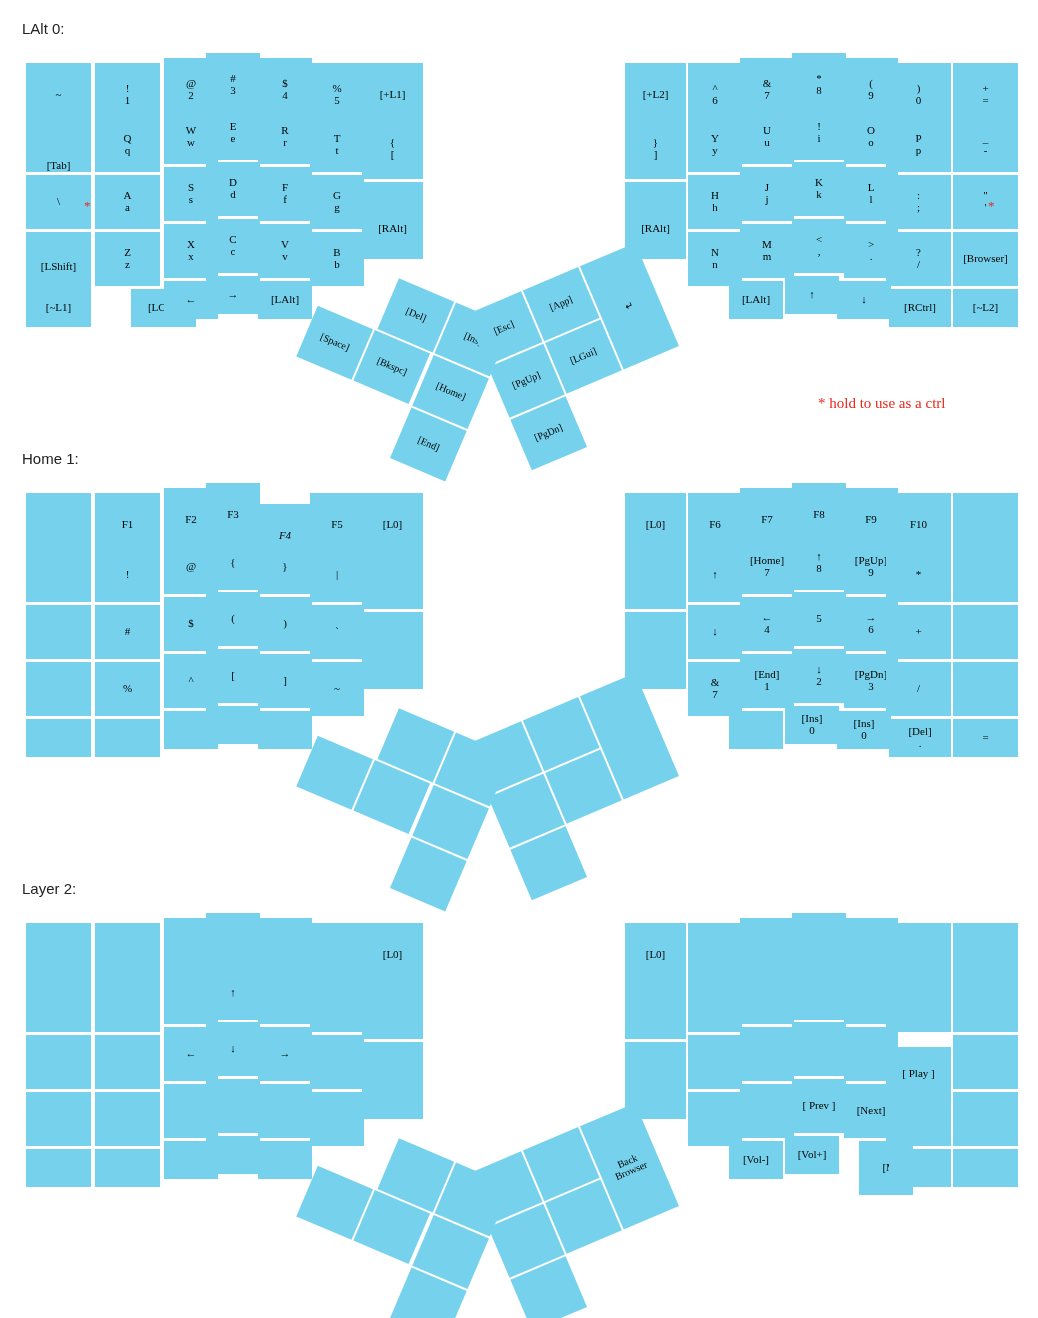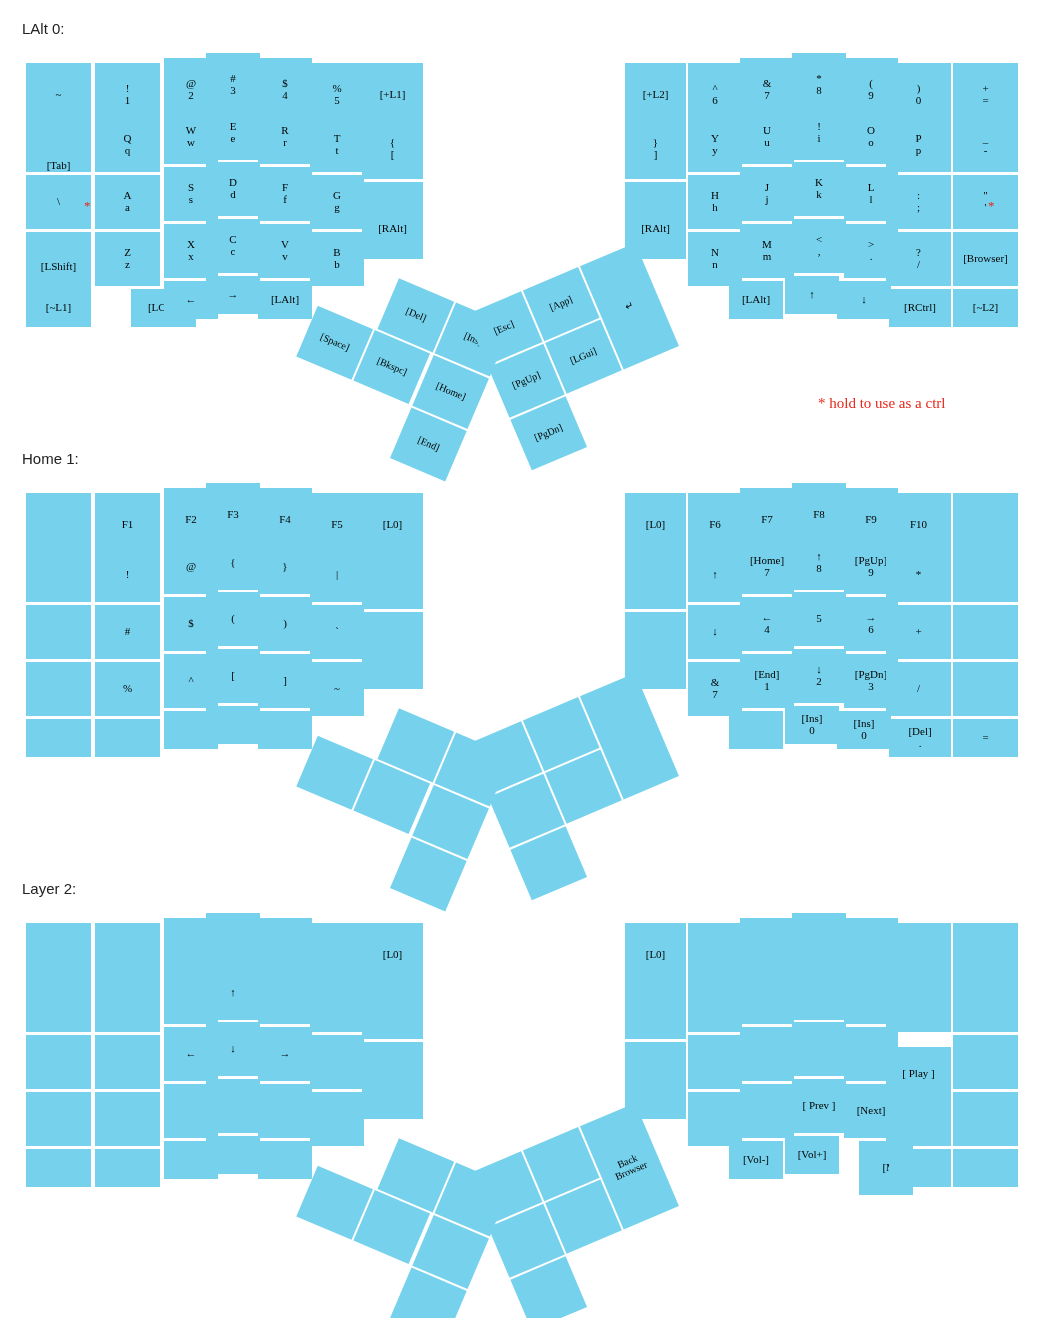--- a/index.html
+++ b/index.html
@@ -330,21 +330,21 @@
     </div>
   <div class="key" style="left:95px;top:493px;width:65px;height:63px;">
       <span>F1</span>
     </div>
   <div class="key" style="left:164px;top:488px;width:54px;height:63px;">
       <span>F2</span>
     </div>
   <div class="key" style="left:206px;top:483px;width:54px;height:63px;">
       <span>F3</span>
     </div>
-  <div class="key" style="left:258px;top:488px;width:54px;height:63px;">
+  <div class="key" style="left:258px;top:504px;width:54px;height:63px;font-style:italic;">
       <span>F4</span>
     </div>
   <div class="key" style="left:310px;top:493px;width:54px;height:63px;">
       <span>F5</span>
     </div>
   <div class="key" style="left:362px;top:493px;width:61px;height:63px;">
       <span>[L0]</span>
     </div>
 
   <div class="key" style="left:26px;top:548px;width:65px;height:54px;">

